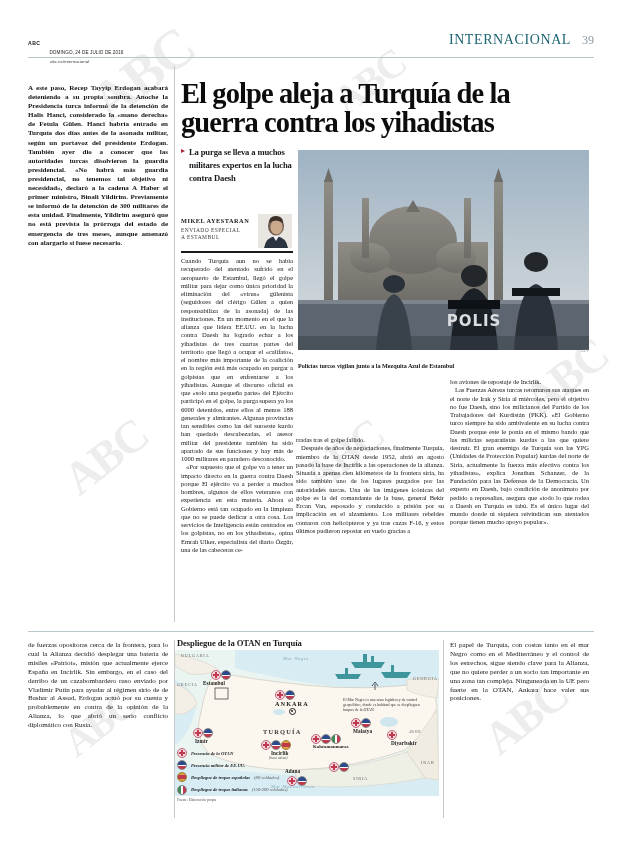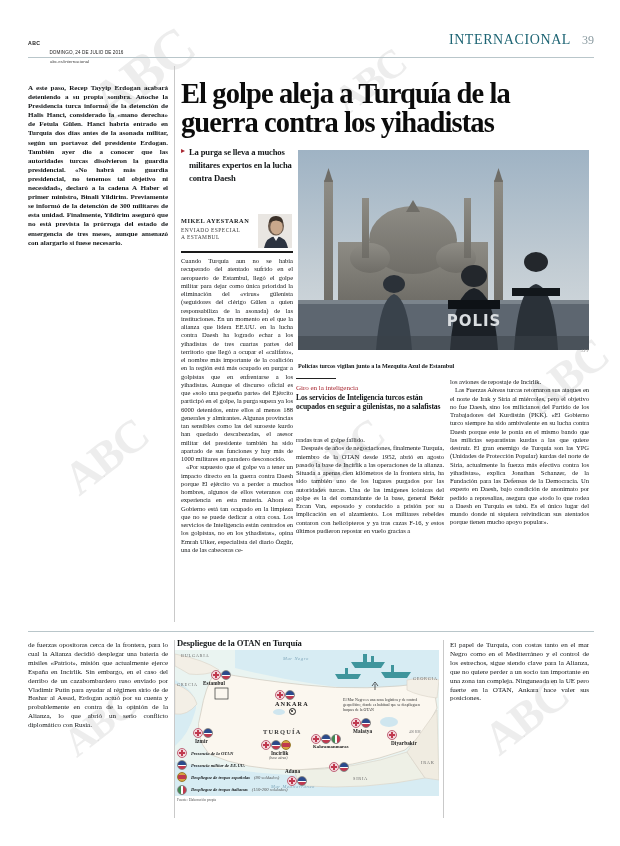--- a/index.html
+++ b/index.html
@@ -235,25 +235,20 @@
   <div class="caption">
     <span class="cap-text">Policías turcos vigilan junto a la Mezquita Azul de Estambul</span>
     <span class="cap-credit">AFP</span>
   </div>
 
   <div class="col" style="left:181px;top:257px;width:112px;height:362px;overflow:hidden;">
     <p>Cuando Turquía aun no se había recuperado del atentado sufrido en el aeropuerto de Estambul, llegó el golpe militar para dejar como única prioridad la eliminación del «virus» gülenista (seguidores del clérigo Gülen a quien responsabiliza de la asonada) de las instituciones. En un momento en el que la alianza que lidera EE.UU. en la lucha contra Daesh ha logrado echar a los yihadistas de tres cuartas partes del territorio que llegó a ocupar el «califato», el nombre más importante de la coalición en la región está más ocupado en purgar a golpistas que en enfrentarse a los yihadistas. Aunque el discurso oficial es que «solo una pequeña parte» del Ejército participó en el golpe, la purga supera ya los 6000 detenidos, entre ellos al menos 188 generales y almirantes. Algunas provincias tan sensibles como las del suroeste kurdo han quedado descabezadas, el asesor militar del presidente también ha sido apartado de sus funciones y hay más de 1000 militares en paradero desconocido.</p>
     <p>«Por supuesto que el golpe va a tener un impacto directo en la guerra contra Daesh porque El ejército va a perder a muchos hombres, algunos de ellos veteranos con experiencia en esta materia. Ahora el Gobierno está tan ocupado en la limpieza que no se puede dedicar a otra cosa. Los servicios de Inteligencia están centrados en los golpistas, no en los yihadistas», opina Emrah Ulker, especialista del diario Özgür, una de las cabeceras ce-</p>
   </div>
 
-  <div class="subhead">
-    <div class="sh-rule"></div>
-    <div class="sh-eyebrow">Giro en la inteligencia</div>
-    <div class="sh-title">Los servicios de Inteligencia turcos están ocupados en seguir a gülenistas, no a salafistas</div>
-  </div>
 
   <div class="col" style="left:296px;top:436px;width:148px;height:183px;overflow:hidden;">
     <p>rradas tras el golpe fallido.</p>
     <p>Después de años de negociaciones, finalmente Turquía, miembro de la OTAN desde 1952, abrió en agosto pasado la base de Incirlik a las operaciones de la alianza. Situada a apenas cien kilómetros de la frontera siria, ha sido también uno de los lugares purgados por las autoridades turcas. Una de las imágenes icónicas del golpe es la del comandante de la base, general Bekir Ercan Van, esposado y conducido a prisión por su implicación en el alzamiento. Los militares rebeldes contaron con helicópteros y ya tras cazas F-16, y estos últimos pudieron repostar en vuelo gracias a</p>
   </div>
 
   <div class="col" style="left:450px;top:378px;width:139px;height:241px;overflow:hidden;">
     <p>los aviones de repostaje de Incirlik.</p>
     <p>Las Fuerzas Aéreas turcas retomaron sus ataques en el norte de Irak y Siria al miércoles, pero el objetivo no fue Daesh, sino los milicianos del Partido de los Trabajadores del Kurdistán (PKK). «El Gobierno turco siempre ha sido ambivalente en su lucha contra Daesh porque este le ponía en el mismo bando que las milicias separatistas kurdas a las que quiere destruir. El gran enemigo de Turquía son las YPG (Unidades de Protección Popular) kurdas del norte de Siria, actualmente la fuerza más efectiva contra los yihadistas», explica Jonathan Schanzer, de la Fundación para las Defensas de la Democracia. Un experto en Daesh, bajo condición de anonimato por pedido a represalias, asegura que «todo lo que rodea a Daesh en Turquía es tabú. Es el único lugar del mundo donde ni siquiera reivindican sus atentados porque tienen mucho apoyo popular».</p>
   </div>

